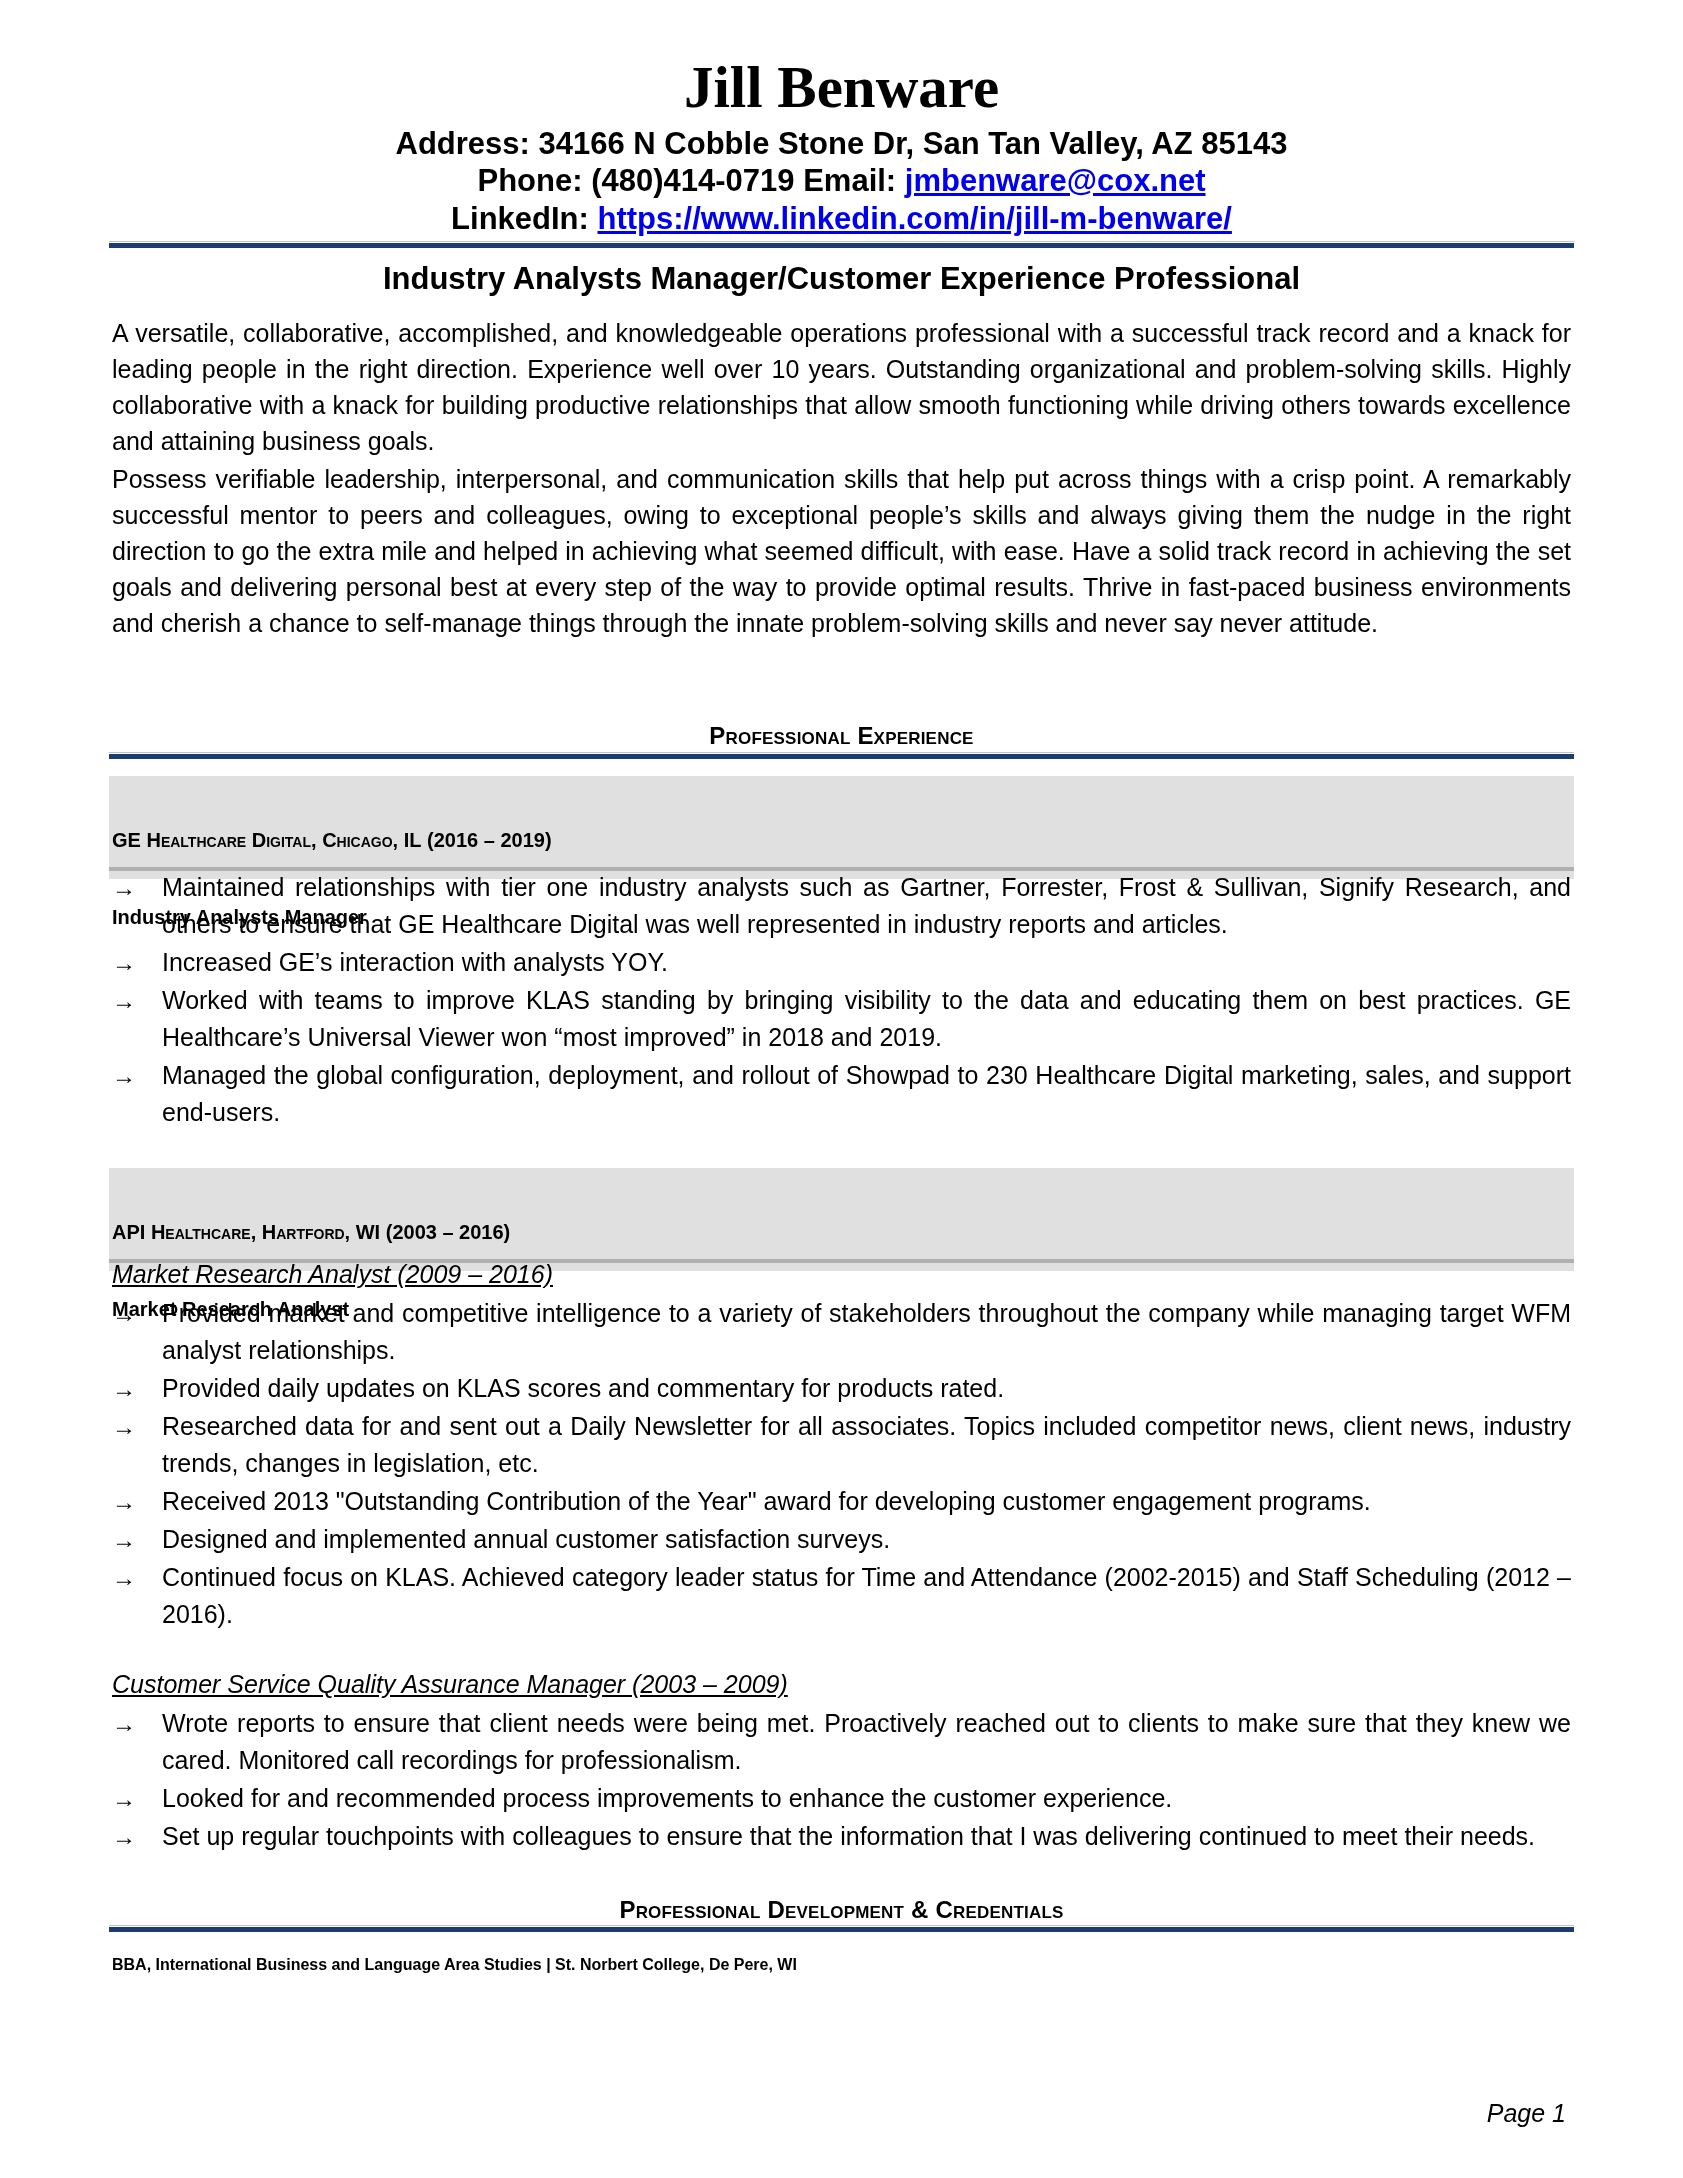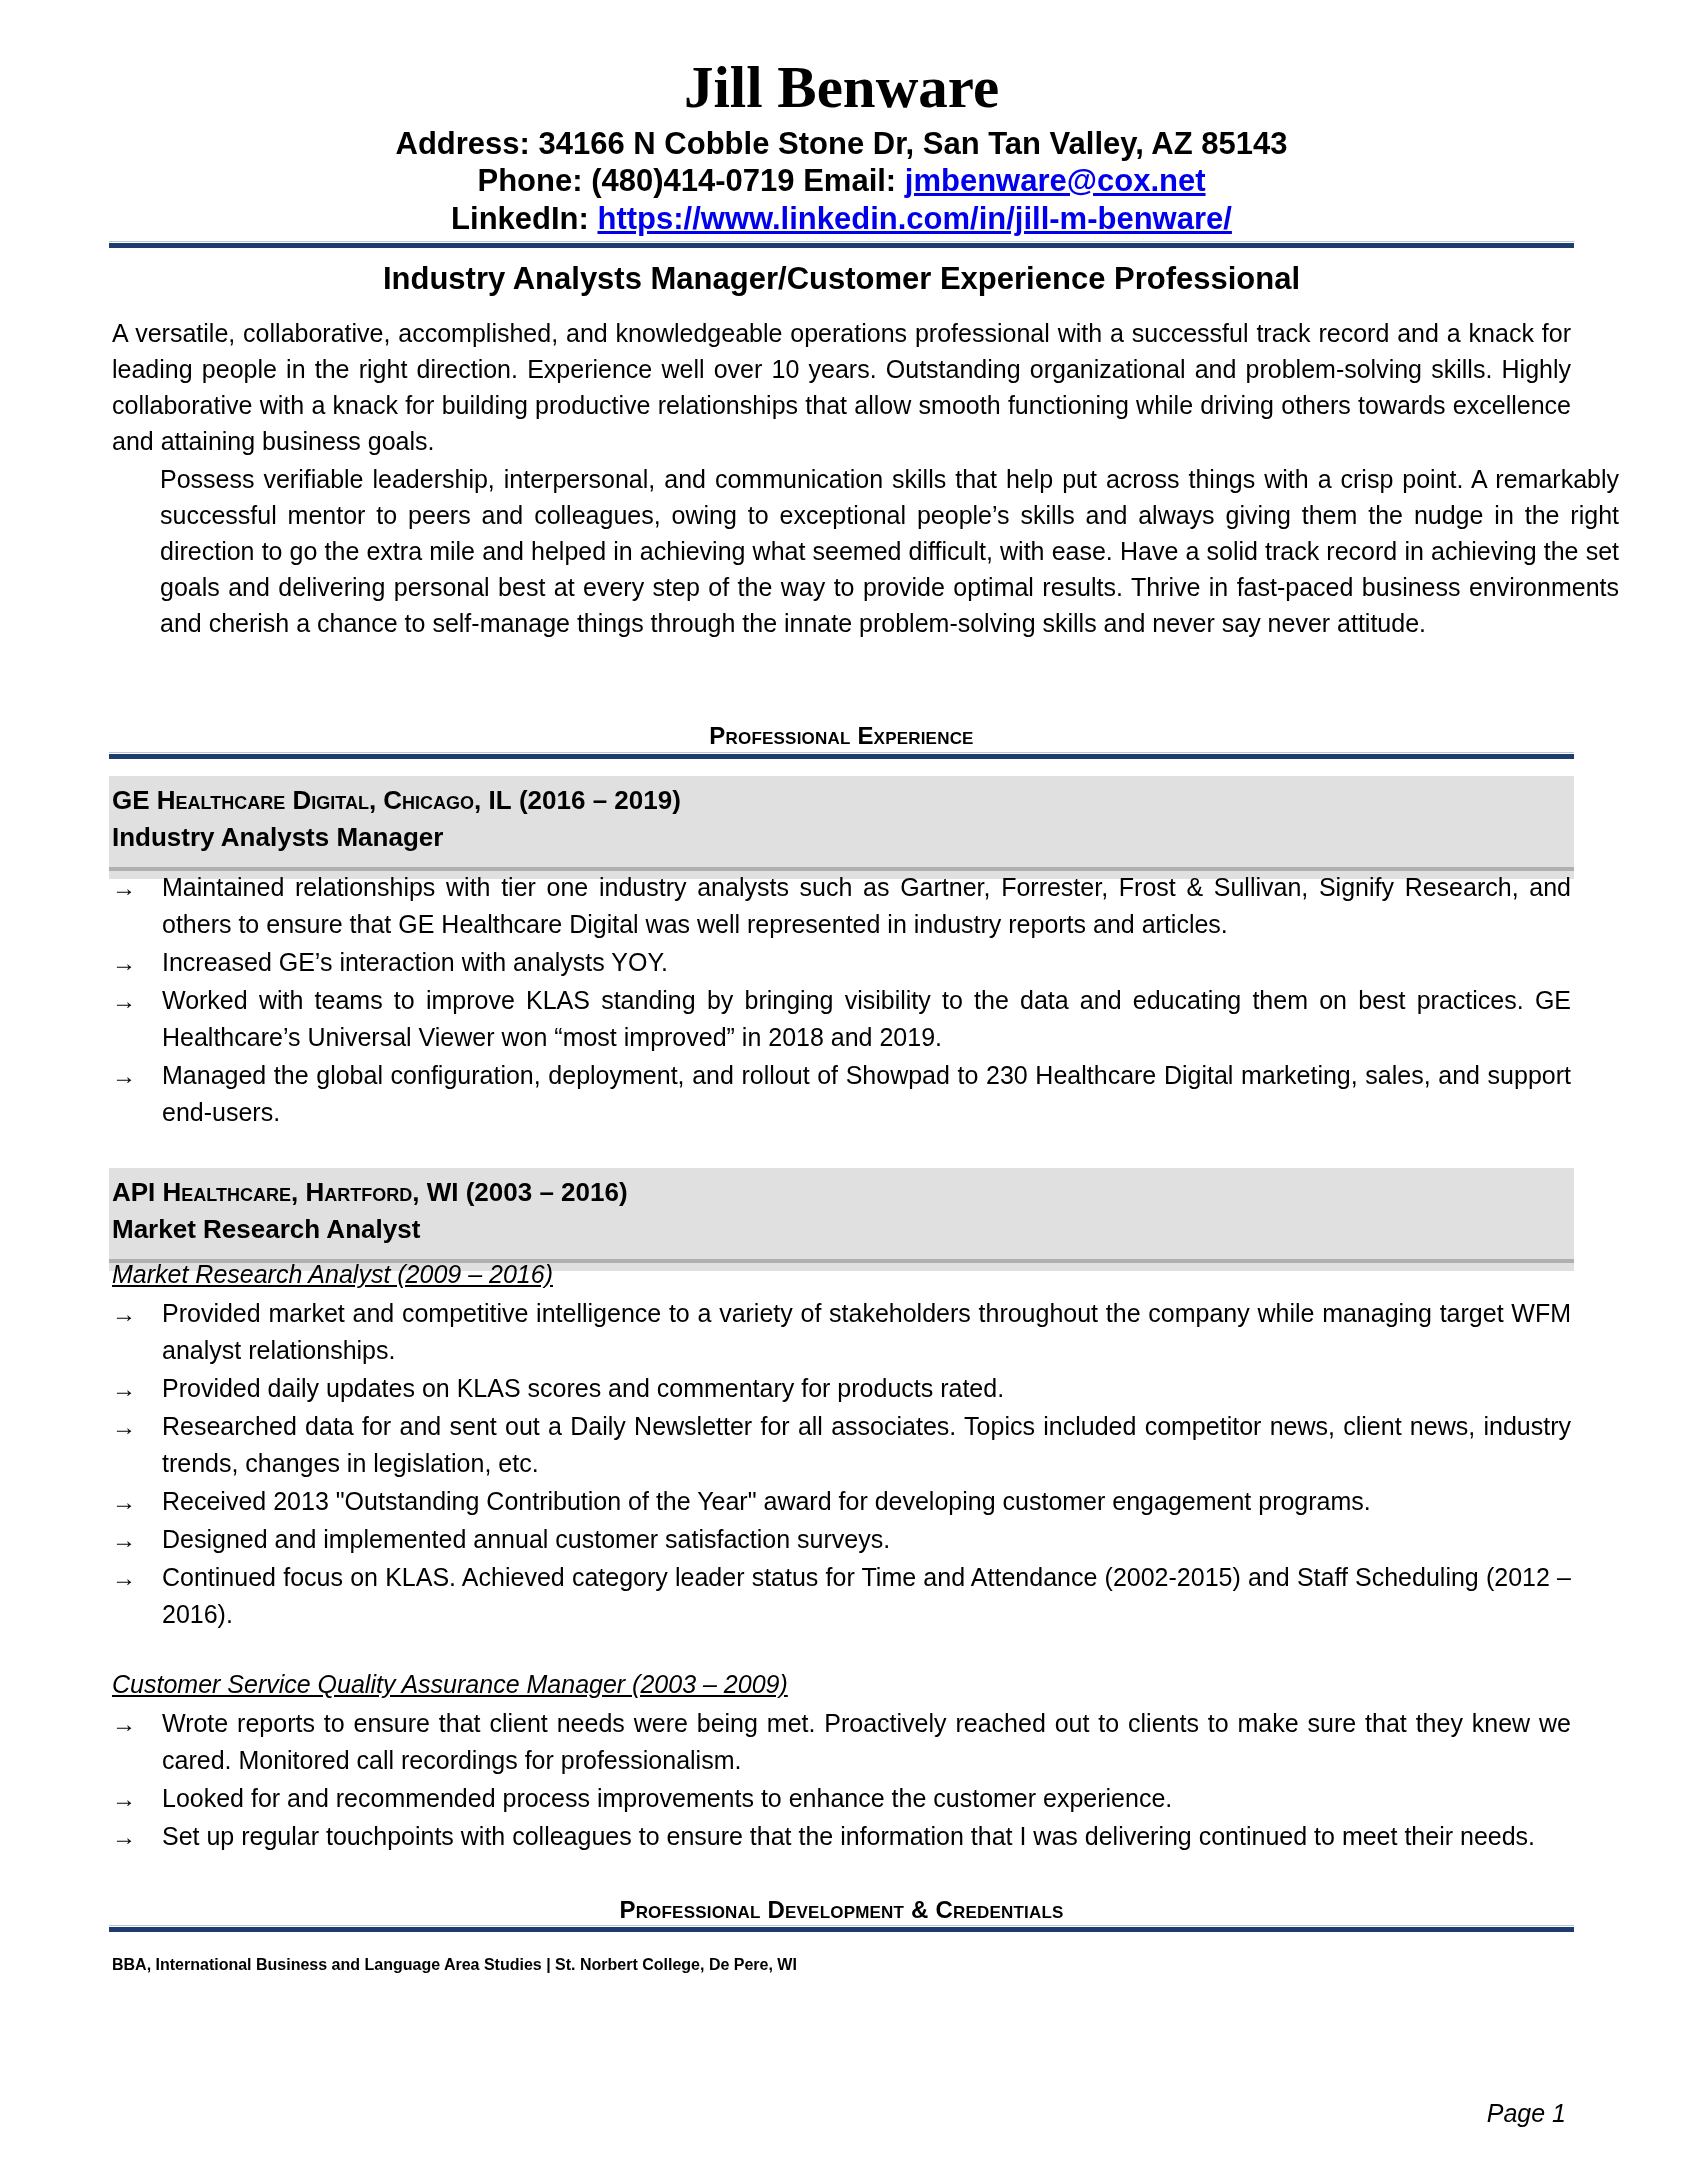--- a/index.html
+++ b/index.html
@@ -16,29 +16,29 @@
   .c1 { top: 123px; } .c2 { top: 160px; } .c3 { top: 198px; }
 
   .rule { position: absolute; left: 0; width: 1465px; height: 5px; background: #1f3c6e; }
   .rule::before { content: ""; position: absolute; left: 0; right: 0; top: -2px; height: 1px; background: #b7c3d6; }
 
   .headline { position: absolute; top: 259px; left: 0; width: 1465px; text-align: center;
     font-weight: bold; font-size: 31px; line-height: 36px; }
 
   .para { position: absolute; left: 3px; width: 1459px; font-size: 25px; line-height: 36px; text-align: justify; }
   .p1 { top: 313px; }
-  .p2 { top: 459px; margin-left: 48px; }
+  .p2 { top: 459px; }
 
   .section-title { position: absolute; left: 0; width: 1465px; text-align: center; font-weight: bold;
     font-size: 24px; line-height: 30px; font-variant: small-caps; letter-spacing: 0.2px; }
   .sec1 { top: 719px; }
   .sec2 { top: 1893px; }
 
   .jobbox { position: absolute; left: 0; width: 1465px; background: #e0e0e0; padding: 6px 3px 0 3px; }
-  .jobbox .line { font-weight: bold; font-size: 26px; line-height: 37px; }
+  .jobbox .line { font-weight: bold; font-size: 20px; line-height: 37px; margin-top: 40px; }
   .jobbox .sc { font-variant: small-caps; }
   .jobbox .shadow { position: absolute; left: 0; right: 0; bottom: 8px; height: 4px; background: #b0b0b0; }
   .job1 { top: 774px; height: 103px; }
   .job2 { top: 1166px; height: 103px; }
 
   .bullets { position: absolute; left: 3px; width: 1459px; list-style: none; }
   .bullets li { position: relative; padding-left: 50px; font-size: 25px; line-height: 37px; text-align: justify; }
   .bullets li .arrow { position: absolute; left: 0; top: 0; font-size: 24px; }
   .b1 { top: 867px; }
   .b2 { top: 1293px; }

